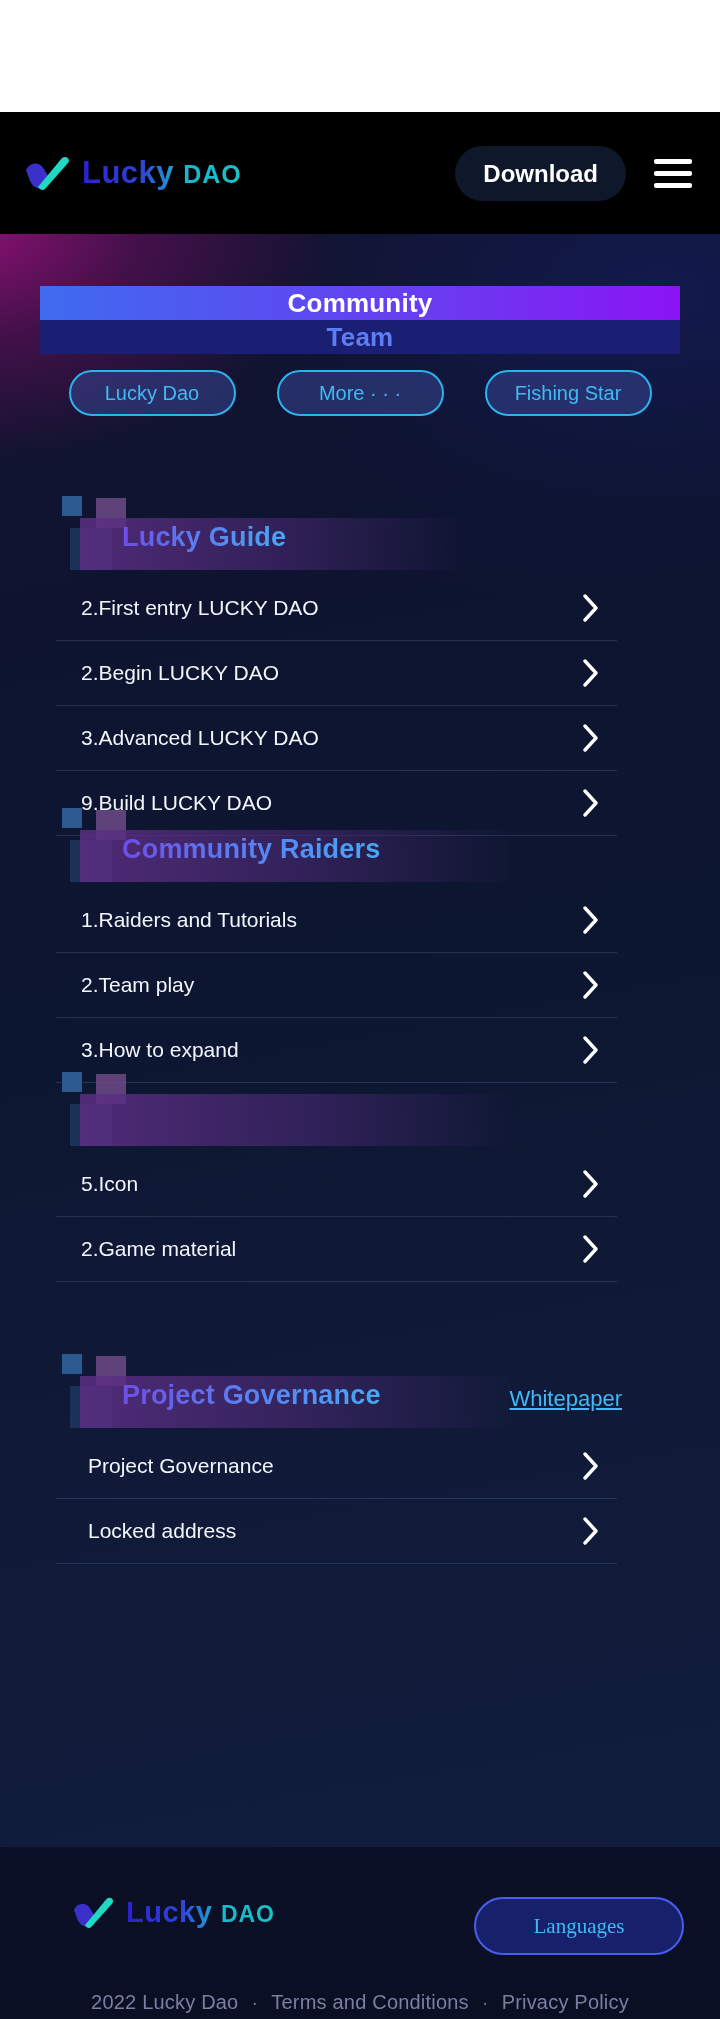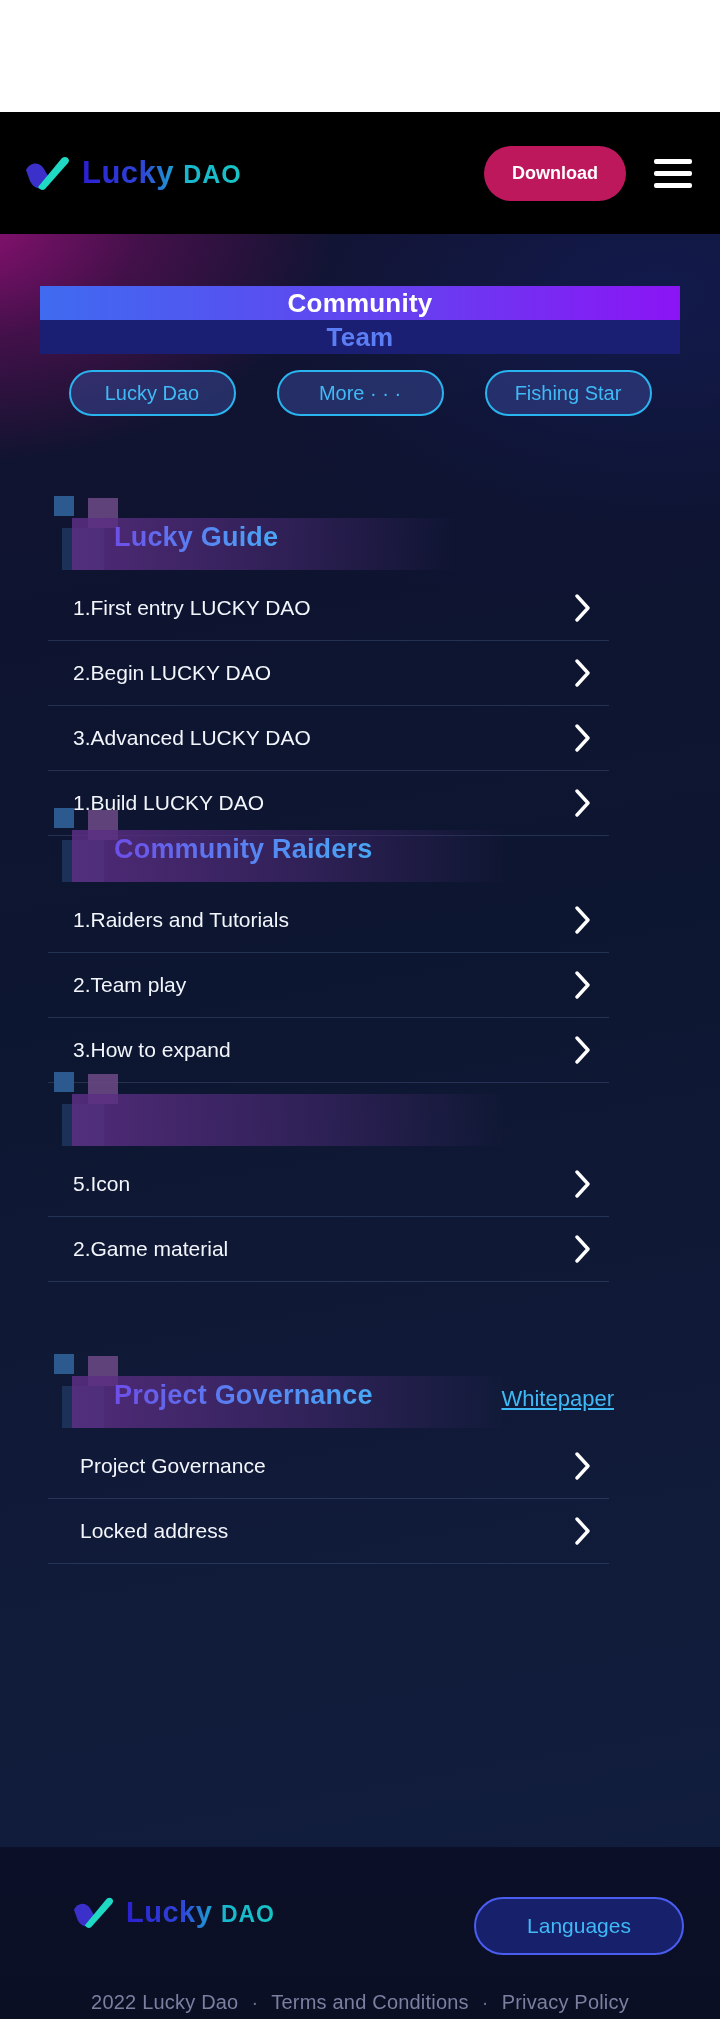--- a/index.html
+++ b/index.html
@@ -53,23 +53,23 @@
     -webkit-background-clip: text;
     background-clip: text;
     color: transparent;
     white-space: nowrap;
   }
   .logo-text .dao { font-size: 25px; letter-spacing: 1px; }
 
   .header-spacer { flex: 1; }
 
   .download-btn {
-    background: #be185d;
+    background: #0f172a;
     color: #ffffff;
-    font-size: 18px;
+    font-size: 24px;
     font-weight: 700;
     border: none;
     border-radius: 28px;
     padding: 0 28px;
     height: 55px;
     line-height: 55px;
     cursor: pointer;
     white-space: nowrap;
     font-family: "Liberation Sans", sans-serif;
   }
@@ -152,21 +152,21 @@
     font-size: 20px;
     display: flex;
     align-items: center;
     justify-content: center;
     cursor: pointer;
     padding: 0 22px;
     white-space: nowrap;
   }
 
   
-  .section { position: absolute; left: 8px; width: 641px; }
+  .section { position: absolute; left: 16px; width: 641px; }
 
   .sec-head {
     position: relative;
     height: 74px;
     margin-left: 40px;
     margin-bottom: 6px;
   }
   .sq { position: absolute; display: block; }
   .sq-a { left: 6px;  top: 0;  width: 20px; height: 20px; background: #2d5a8e; }
   .sq-b { left: 40px; top: 2px; width: 30px; height: 30px; background: #6d4a86; opacity: .85; }
@@ -257,21 +257,21 @@
     position: absolute;
     right: 36px; top: 24px;
     width: 210px;
     height: 58px;
     border: 2px solid #4a5df0;
     border-radius: 30px;
     background: #17206b;
     color: #3fbaf6;
     font-size: 21px;
     cursor: pointer;
-    font-family: Liberation Sans, sans-serif;
+    font-family: Liberation Serif, serif;
   }
 
   .footer-links {
     position: absolute;
     top: 144px; left: 0;
     width: 720px;
     text-align: center;
     font-size: 20px;
     color: #7c7fa0;
     letter-spacing: 0.2px;
@@ -321,39 +321,39 @@
         <div class="section" style="top: 262px;">
           <div class="sec-head">
             <span class="sq sq-a"></span>
             <span class="sq sq-b"></span>
             <span class="sq sq-c"></span>
             <div class="sec-bar"></div>
             <div class="sec-title">Lucky Guide</div>
           </div>
           <div class="list">
             <div class="list-item">
-              <span class="label">1.First entry LUCKY DAO</span>
+              <span class="label">2.First entry LUCKY DAO</span>
               <svg class="chev" viewBox="0 0 16 28">
                 <path d="M2 2 L13 14 L2 26" fill="none" stroke="#ffffff" stroke-width="3.4" stroke-linecap="round" stroke-linejoin="round"></path>
               </svg>
             </div>
             <div class="list-item">
               <span class="label">2.Begin LUCKY DAO</span>
               <svg class="chev" viewBox="0 0 16 28">
                 <path d="M2 2 L13 14 L2 26" fill="none" stroke="#ffffff" stroke-width="3.4" stroke-linecap="round" stroke-linejoin="round"></path>
               </svg>
             </div>
             <div class="list-item">
               <span class="label">3.Advanced LUCKY DAO</span>
               <svg class="chev" viewBox="0 0 16 28">
                 <path d="M2 2 L13 14 L2 26" fill="none" stroke="#ffffff" stroke-width="3.4" stroke-linecap="round" stroke-linejoin="round"></path>
               </svg>
             </div>
             <div class="list-item">
-              <span class="label">1.Build LUCKY DAO</span>
+              <span class="label">9.Build LUCKY DAO</span>
               <svg class="chev" viewBox="0 0 16 28">
                 <path d="M2 2 L13 14 L2 26" fill="none" stroke="#ffffff" stroke-width="3.4" stroke-linecap="round" stroke-linejoin="round"></path>
               </svg>
             </div>
           </div>
         </div>
         <div class="section" style="top: 574px;">
           <div class="sec-head">
             <span class="sq sq-a"></span>
             <span class="sq sq-b"></span>

